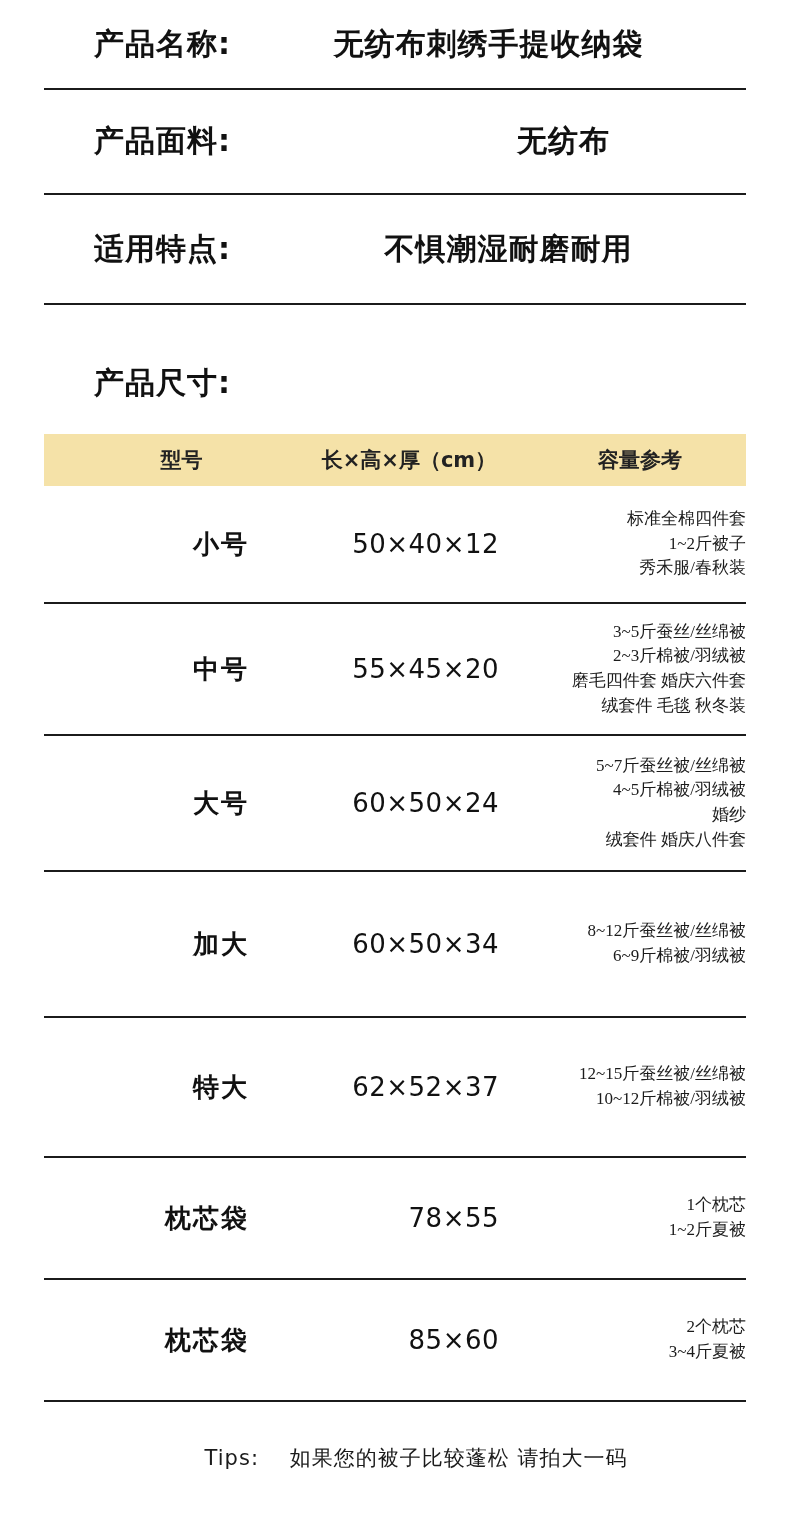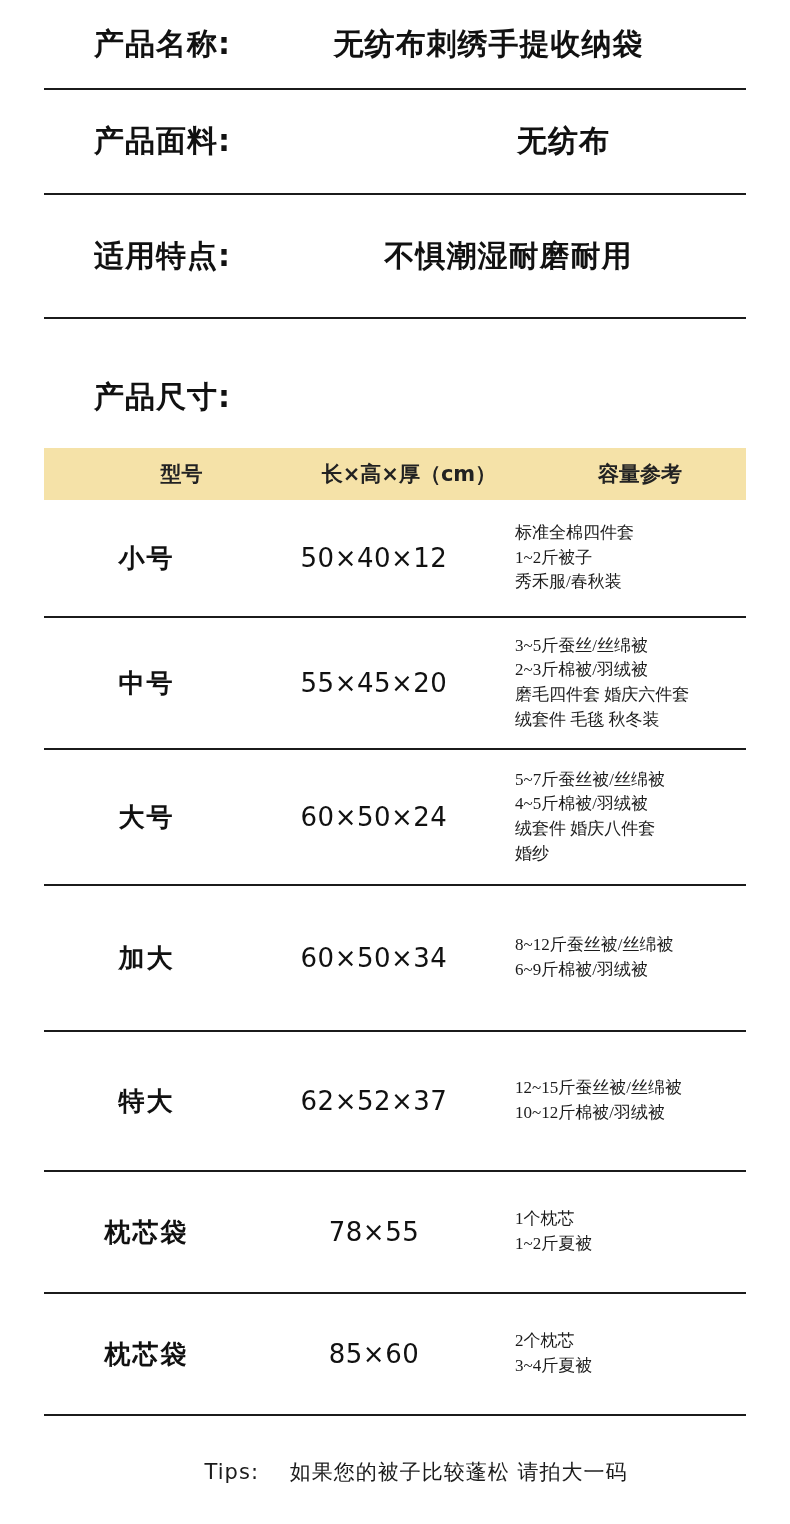--- a/index.html
+++ b/index.html
@@ -28,21 +28,21 @@
     border-radius: 11px;
   }
   .spec-row {
     display: flex;
     align-items: center;
     border-bottom: 2px solid #1b1b1b;
     box-sizing: border-box;
   }
   .spec-row.r1 { height: 90px; }
   .spec-row.r2 { height: 105px; }
-  .spec-row.r3 { height: 124px; }
+  .spec-row.r3 { height: 110px; }
 
   .spec-label {
     font-size: 30px;
     font-weight: bold;
     letter-spacing: 1px;
     color: #111;
     white-space: nowrap;
     padding-left: 50px;
     box-sizing: border-box;
     flex: 0 0 auto;
@@ -90,20 +90,21 @@
   .col-cap    { flex: 1 1 auto; font-family: Liberation Serif, serif; }
 
   .trow {
     display: flex;
     align-items: center;
     border-bottom: 2px solid #1b1b1b;
     box-sizing: border-box;
   }
   .trow .cell {
     box-sizing: border-box;
+    text-align: right;
   }
   .cell-model {
     font-size: 26px;
     font-weight: bold;
     text-align: center;
     color: #111;
     letter-spacing: 2px;
   }
   .cell-dim {
     font-size: 26px;
@@ -190,22 +191,22 @@
         <div>绒套件 毛毯 秋冬装</div>
       </div>
     </div>
 
     <div class="trow h-135">
       <div class="cell cell-model col-model">大号</div>
       <div class="cell cell-dim col-dim">60×50×24</div>
       <div class="cell cell-cap col-cap">
         <div>5~7斤蚕丝被/丝绵被</div>
         <div>4~5斤棉被/羽绒被</div>
+        <div>婚纱</div>
         <div>绒套件 婚庆八件套</div>
-        <div>婚纱</div>
       </div>
     </div>
 
     <div class="trow h-142">
       <div class="cell cell-model col-model">加大</div>
       <div class="cell cell-dim col-dim">60×50×34</div>
       <div class="cell cell-cap col-cap">
         <div>8~12斤蚕丝被/丝绵被</div>
         <div>6~9斤棉被/羽绒被</div>
       </div>

